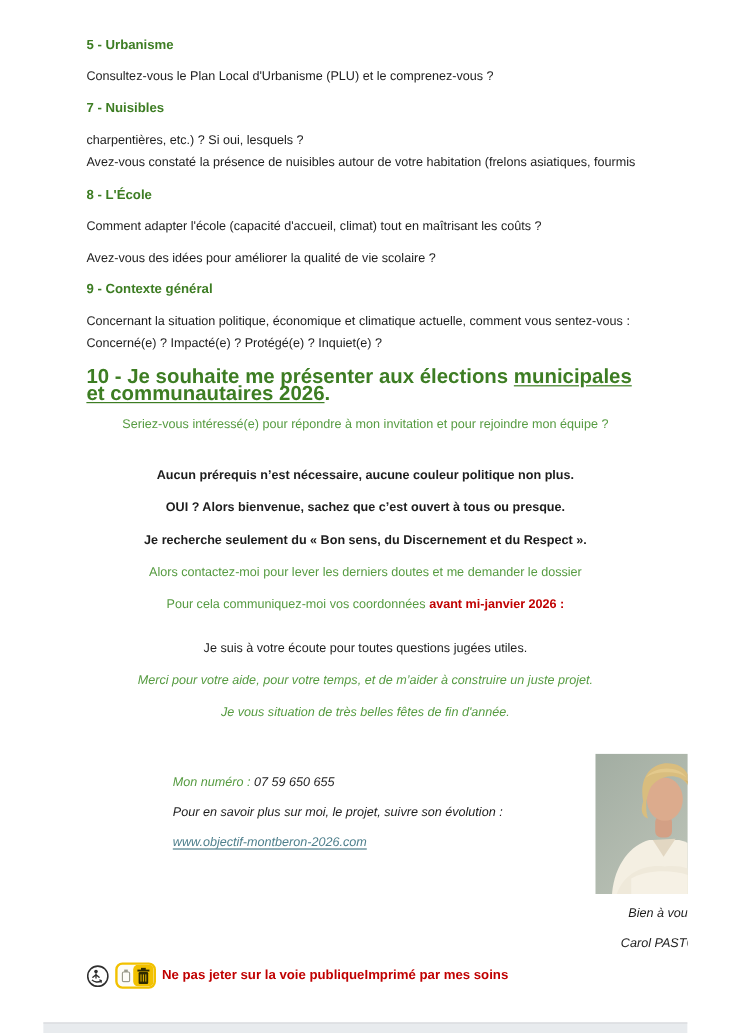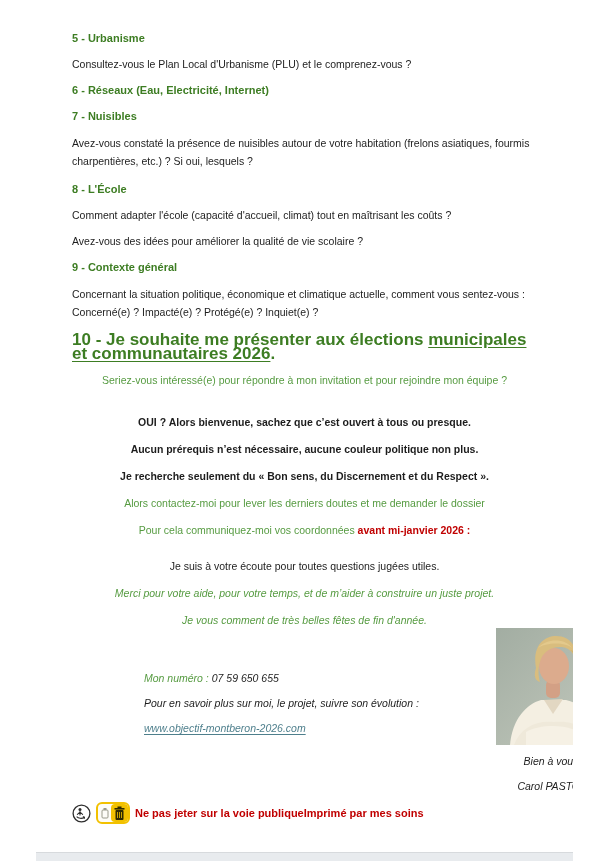--- a/index.html
+++ b/index.html
@@ -143,50 +143,49 @@
 </style>
 </head>
 <body>
 
 <div class="page">
   <div class="content">
 
     <p class="sec-title">5 - Urbanisme</p>
     <p class="body-p">Consultez-vous le Plan Local d'Urbanisme (PLU) et le comprenez-vous ?</p>
 
-    <p class="sec-title">6 - Réseaux (Eau, Electricité, Internet)</p>
 
     <p class="sec-title">7 - Nuisibles</p>
     <p class="body-p">
+        <span class="line">charpentières, etc.) ? Si oui, lesquels ?</span>
         <span class="line">Avez-vous constaté la présence de nuisibles autour de votre habitation (frelons asiatiques, fourmis</span>
-        <span class="line">charpentières, etc.) ? Si oui, lesquels ?</span>
       </p>
 
     <p class="sec-title">8 - L'École</p>
     <p class="body-p">Comment adapter l'école (capacité d'accueil, climat) tout en maîtrisant les coûts ?</p>
     <p class="body-p">Avez-vous des idées pour améliorer la qualité de vie scolaire ?</p>
 
     <p class="sec-title">9 - Contexte général</p>
     <p class="body-p">
         <span class="line">Concernant la situation politique, économique et climatique actuelle, comment vous sentez-vous :</span>
         <span class="line">Concerné(e) ? Impacté(e) ? Protégé(e) ? Inquiet(e) ?</span>
       </p>
 
     <p class="s10-line"><span>10 - Je souhaite me présenter aux élections </span><span class="s10-underline">municipales et communautaires 2026</span><span>.</span></p>
     <p class="q-line">Seriez-vous intéressé(e) pour répondre à mon invitation et pour rejoindre mon équipe ?</p>
 
     <div class="pitch">
+      <p class="bold-black">Aucun prérequis n’est nécessaire, aucune couleur politique non plus.</p>
       <p class="bold-black">OUI ? Alors bienvenue, sachez que c’est ouvert à tous ou presque.</p>
-      <p class="bold-black">Aucun prérequis n’est nécessaire, aucune couleur politique non plus.</p>
       <p class="bold-black">Je recherche seulement du « Bon sens, du Discernement et du Respect ».</p>
       <p class="green">Alors contactez-moi pour lever les derniers doutes et me demander le dossier</p>
       <p><span class="green">Pour cela communiquez-moi vos coordonnées </span><span class="red-bold">avant mi-janvier 2026 :</span></p>
       <p class="plain-black gap-top">Je suis à votre écoute pour toutes questions jugées utiles.</p>
       <p class="italic-green">Merci pour votre aide, pour votre temps, et de m’aider à construire un juste projet.</p>
-      <p class="italic-green">Je vous comment de très belles fêtes de fin d'année.</p>
+      <p class="italic-green">Je vous situation de très belles fêtes de fin d'année.</p>
     </div>
 
     <div class="contact">
       <p><span class="label">Mon numéro : </span><span class="value">07 59 650 655</span></p>
       <p><span class="value">Pour en savoir plus sur moi, le projet, suivre son évolution :</span></p>
       <p><span class="link">www.objectif-montberon-2026.com</span></p>
     </div>
   </div>
 
   <div class="photo-col">

